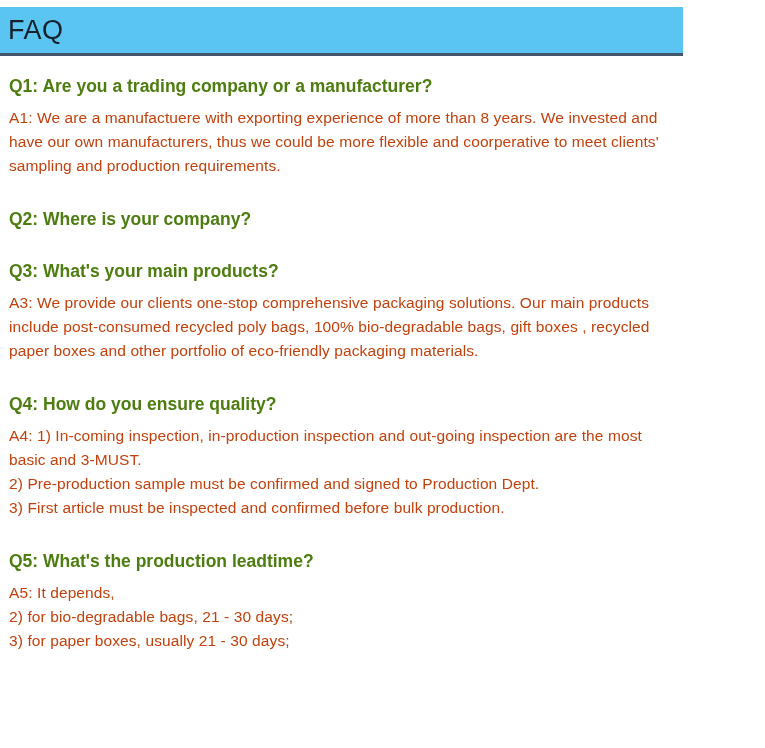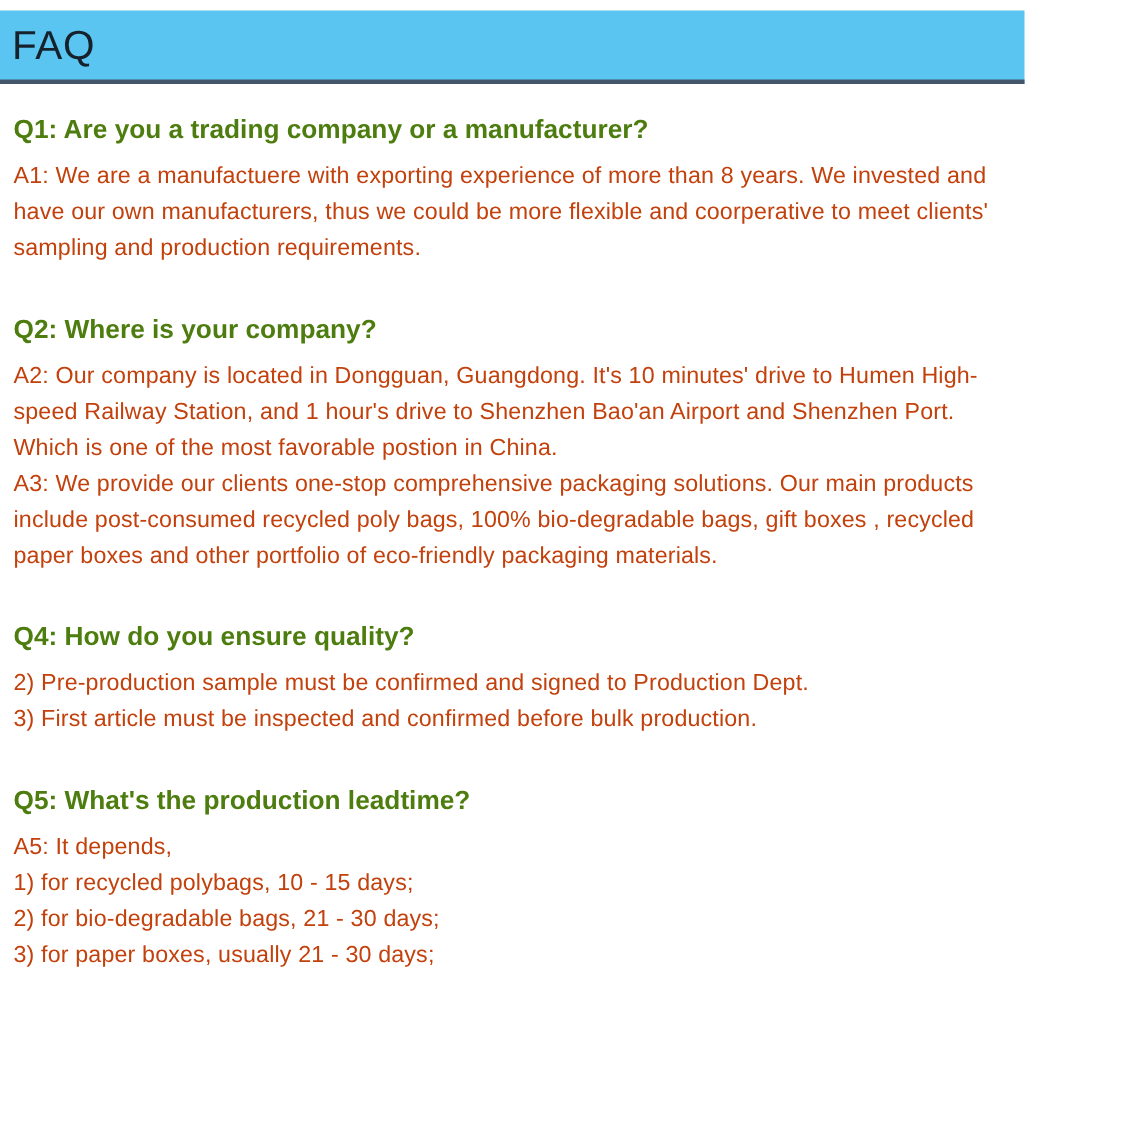--- a/index.html
+++ b/index.html
@@ -60,36 +60,36 @@
 
   <div class="content">
 
     <div class="faq-section">
       <div class="question">Q1: Are you a trading company or a manufacturer?</div>
       <div class="answer-line">A1: We are a manufactuere with exporting experience of more than 8 years. We invested and have our own manufacturers, thus we could be more flexible and coorperative to meet clients' sampling and production requirements.</div>
     </div>
 
     <div class="faq-section">
       <div class="question">Q2: Where is your company?</div>
-      <div class="answer-line">A2: Our company is located in Dongguan, Guangdong. It's 10 minutes' drive to Humen High-speed Railway Station, and 1 hour's drive to Shenzhen Bao'an Airport and Shenzhen Port. Which is one of the most favorable postion in China.</div>
     </div>
 
     <div class="faq-section">
+      <div class="question">Q3: What's your main products?</div>
       <div class="answer-line">A3: We provide our clients one-stop comprehensive packaging solutions. Our main products include post-consumed recycled poly bags, 100% bio-degradable bags, gift boxes , recycled paper boxes and other portfolio of eco-friendly packaging materials.</div>
     </div>
 
     <div class="faq-section">
       <div class="question">Q4: How do you ensure quality?</div>
+      <div class="answer-line">A4: 1) In-coming inspection, in-production inspection and out-going inspection are the most basic and 3-MUST.</div>
       <div class="answer-line">2) Pre-production sample must be confirmed and signed to Production Dept.</div>
       <div class="answer-line">3) First article must be inspected and confirmed before bulk production.</div>
     </div>
 
     <div class="faq-section">
       <div class="question">Q5: What's the production leadtime?</div>
       <div class="answer-line">A5: It depends,</div>
-      <div class="answer-line">1) for recycled polybags, 10 - 15 days;</div>
       <div class="answer-line">2) for bio-degradable bags, 21 - 30 days;</div>
       <div class="answer-line">3) for paper boxes, usually 21 - 30 days;</div>
 
     </div>
 
   </div>
 </div>
 
 </body></html>

